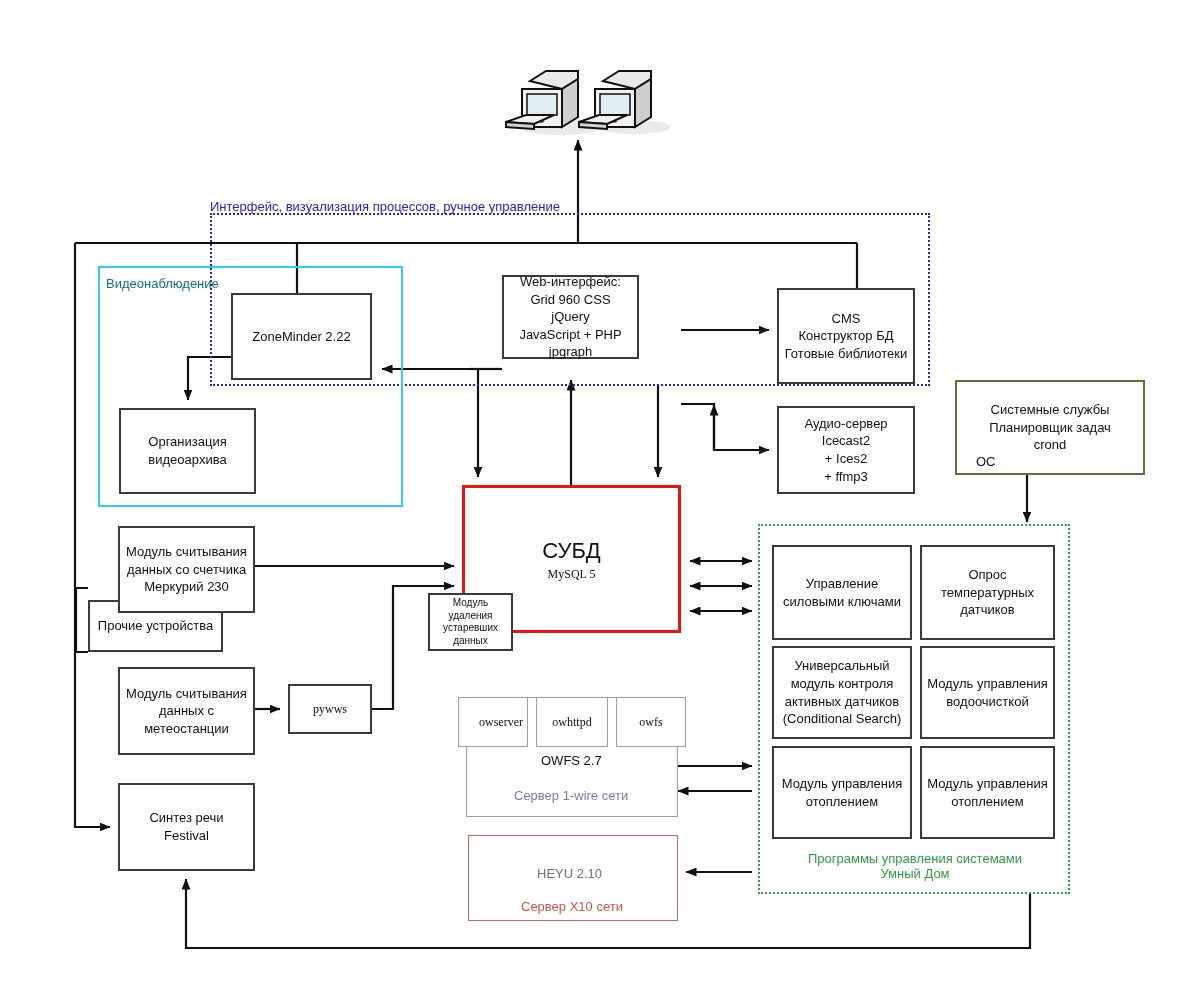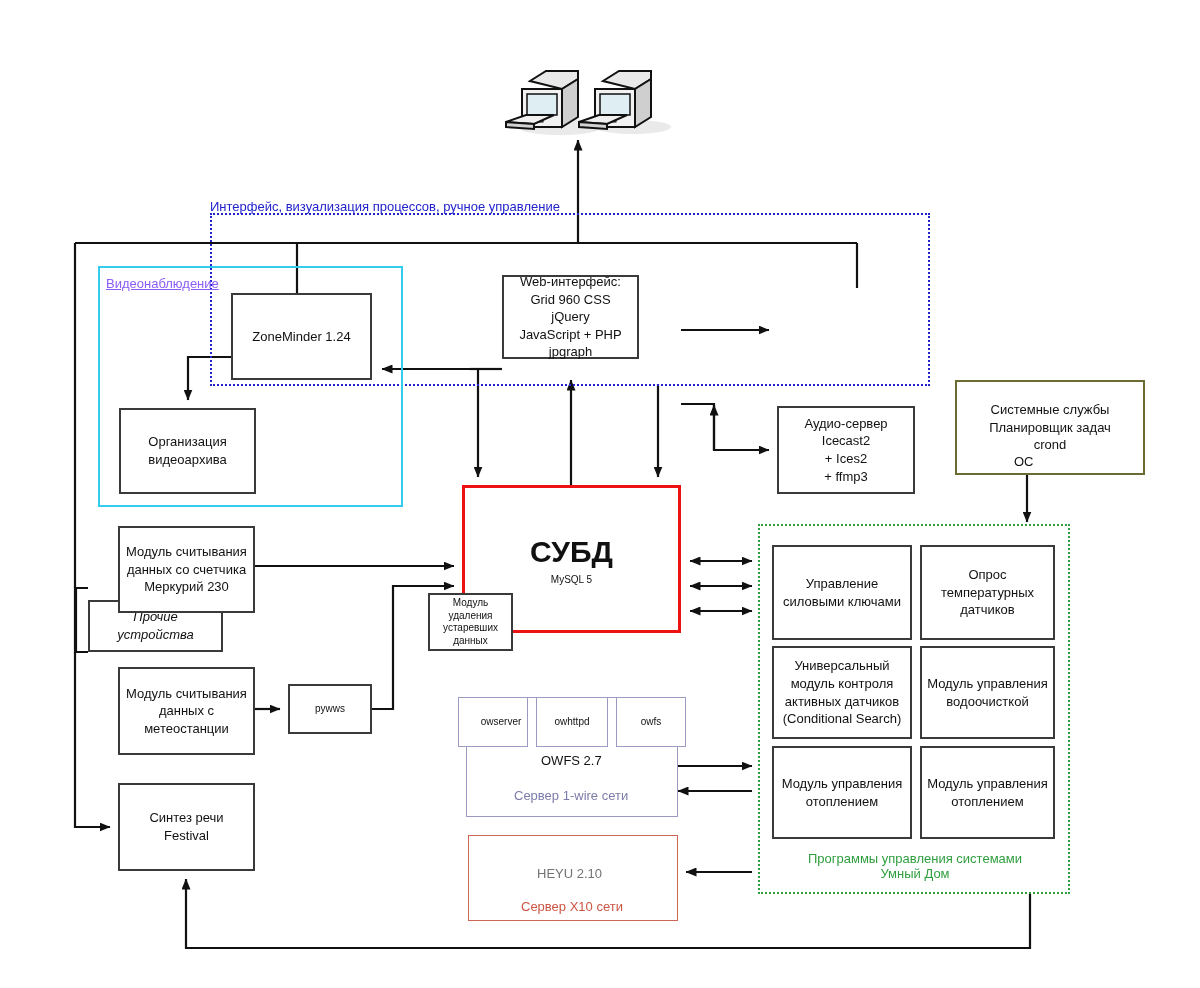--- a/index.html
+++ b/index.html
@@ -15,27 +15,27 @@
 
   .red-border{border:3px solid #ee1111;}
   .cyan-border{border:2.5px solid #33ccee;}
   .blue-dot{border:2px dotted #2222cc;}
   .green-dot{border:2px dotted #2e9e3e;}
   .olive-border{border:2px solid #6b6b33;}
   .lav-border{border:1.8px solid #9a9ac4;}
   .salmon-border{border:1.8px solid #cc6655;}
 
   .t-blue{color:#2222cc;}
-  .t-cyan{color:#8b5cf6;text-decoration:underline;}
+  .t-cyan{color:#0f766e;}
   .t-green{color:#2e9e3e;}
   .t-lav{color:#7b7baa;}
   .t-salmon{color:#cc5544;}
 
-  .sub{font-size:10px;}
-  .big{font-size:30px;font-weight:bold;}
+  .sub{font-size:12px;font-family:Liberation Serif, serif;}
+  .big{font-size:22px;}
   .mini{font-size:10px;line-height:1.25;}
   .stack{display:block;}
   .corner-label{position:absolute;font-size:13px;color:#111;z-index:8;}
   .pc{position:absolute;z-index:5;}
 </style>
 </head>
 <body>
 
 <div id="stage">
 
@@ -70,76 +70,83 @@
         <path d="M62 24 L78 14 L78 52 L62 62 Z" fill="#cfcfcf" stroke="#111" stroke-width="2"></path>
         <path d="M27 29 L57 29 L57 50 L27 50 Z" fill="#dfeef2" stroke="#111" stroke-width="1.5"></path>
         <rect x="27" y="53" width="16" height="4" fill="#9a9a9a" stroke="#111" stroke-width="1"></rect>
         <path d="M6 57 L26 50 L54 50 L34 59 Z" fill="#f0f0f0" stroke="#111" stroke-width="2"></path>
         <path d="M6 57 L6 62 L34 64 L34 59 Z" fill="#d2d2d2" stroke="#111" stroke-width="2"></path>
       </g>
     </svg>
   </div>
 
   <div class="box" style="left:231px;top:293px;width:141px;height:87px;">
-    <span>ZoneMinder 1.24</span>
+    <span>ZoneMinder 2.22</span>
   </div>
 
   <div class="box" style="left:119px;top:408px;width:137px;height:86px;">
     <div>
       <span class="stack">Организация</span>
       <span class="stack">видеоархива</span>
     </div>
   </div>
 
   <div class="box" style="left:502px;top:275px;width:137px;height:84px;">
     <div>
       <span class="stack">Web-интерфейс:</span>
       <span class="stack">Grid 960 CSS</span>
       <span class="stack">jQuery</span>
       <span class="stack">JavaScript + PHP</span>
       <span class="stack">jpgraph</span>
     </div>
   </div>
 
+  <div class="box" style="left:777px;top:288px;width:138px;height:96px;">
+    <div>
+      <span class="stack">CMS</span>
+      <span class="stack">Конструктор БД</span>
+      <span class="stack">Готовые библиотеки</span>
+    </div>
+  </div>
 
   <div class="box" style="left:777px;top:406px;width:138px;height:88px;">
     <div>
       <span class="stack">Аудио-сервер</span>
       <span class="stack">Icecast2</span>
       <span class="stack">+ Ices2</span>
       <span class="stack">+ ffmp3</span>
     </div>
   </div>
 
   <div class="box olive-border" style="left:955px;top:380px;width:190px;height:95px;">
     <div>
       <span class="stack">Системные службы</span>
       <span class="stack">Планировщик задач</span>
       <span class="stack">crond</span>
     </div>
   </div>
-  <div class="corner-label" style="left:1014px;top:454px;">ОС</div>
+  <div class="corner-label" style="left:976px;top:454px;">ОС</div>
 
   <div class="box red-border" style="left:462px;top:485px;width:219px;height:148px;">
     <div>
       <span class="stack big">СУБД</span>
       <span class="stack sub">MySQL 5</span>
     </div>
   </div>
 
   <div class="box" style="left:428px;top:593px;width:85px;height:58px;">
     <div class="mini">
       <span class="stack">Модуль</span>
       <span class="stack">удаления</span>
       <span class="stack">устаревших</span>
       <span class="stack">данных</span>
     </div>
   </div>
 
-  <div class="box" style="left:88px;top:600px;width:135px;height:52px;z-index:5;font-style:italic;">
+  <div class="box" style="left:88px;top:600px;width:135px;height:52px;z-index:5;">
     <span>Прочие устройства</span>
   </div>
 
   <div class="box" style="left:118px;top:526px;width:137px;height:87px;z-index:7;">
     <div>
       <span class="stack">Модуль считывания</span>
       <span class="stack">данных со счетчика</span>
       <span class="stack">Меркурий 230</span>
     </div>
   </div>

